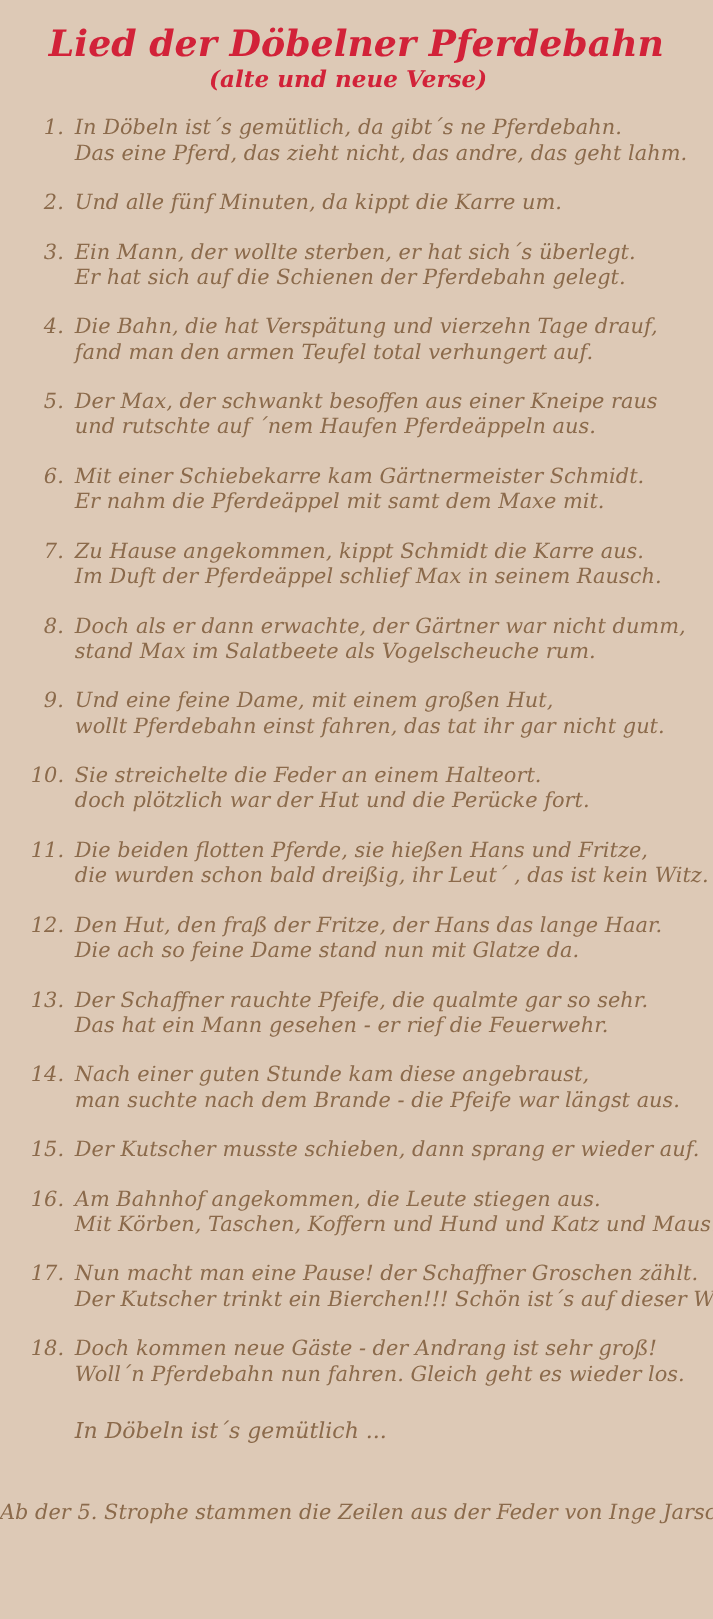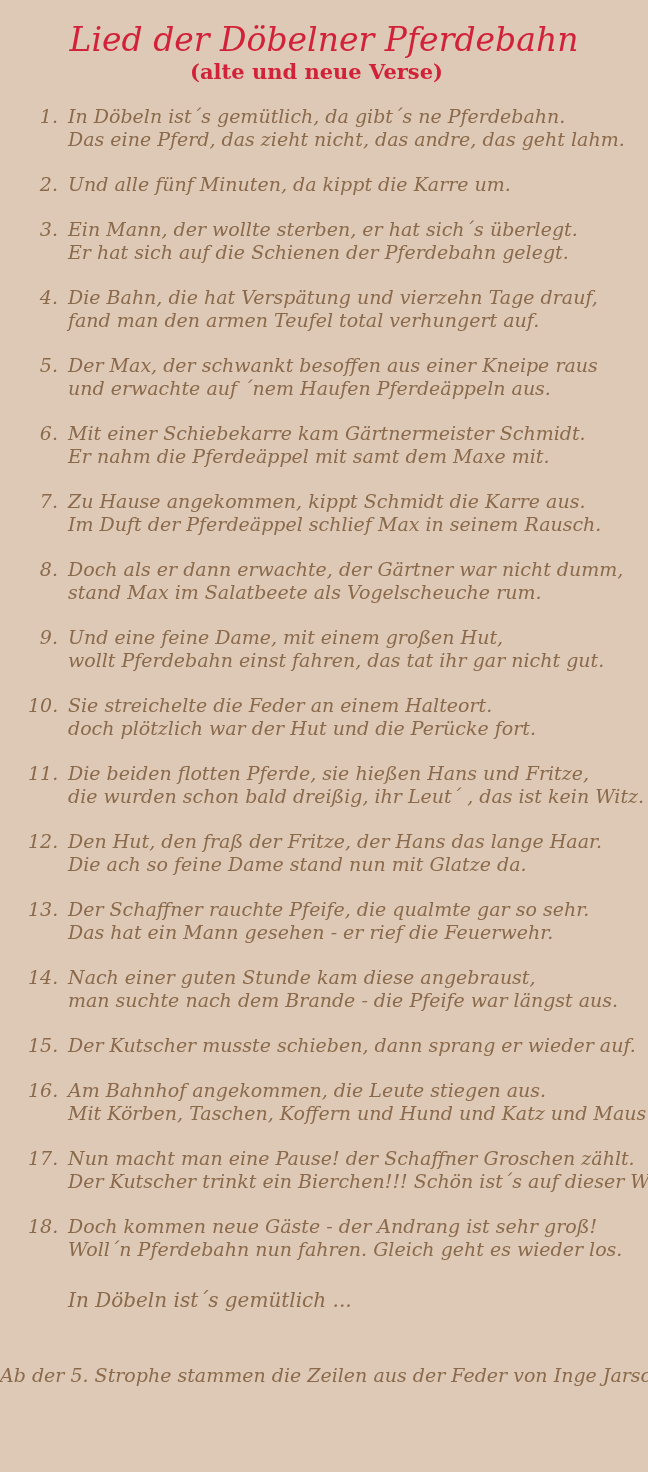--- a/index.html
+++ b/index.html
@@ -19,29 +19,30 @@
     width:648px;height:1472px;
     padding:22px 0 0 0;
     color:var(--ink);
   }
   .title{
     margin:0;
     text-align:center;
     color:var(--title-red);
     font-size:33px;
     font-style:italic;
-    font-weight:normal;
+    font-weight:bold;
     letter-spacing:0px;
     line-height:1.1;
   }
   .subtitle{
     margin:2px 15px 0 0;
     text-align:center;
     color:var(--title-red);
     font-size:21px;
+    font-style:italic;
     font-weight:bold;
     line-height:1.1;
   }
   .verses{
     margin:22px 0 0 0;
     padding:0 0 0 28px;
     list-style:none;
   }
   .verse{
     display:flex;
@@ -106,21 +107,21 @@
         <span class="num">4.</span>
         <span class="lines">
           <span class="line">Die Bahn, die hat Verspätung und vierzehn Tage drauf,</span>
           <span class="line">fand man den armen Teufel total verhungert auf.</span>
         </span>
       </div>
       <div class="verse">
         <span class="num">5.</span>
         <span class="lines">
           <span class="line">Der Max, der schwankt besoffen aus einer Kneipe raus</span>
-          <span class="line">und erwachte auf ´nem Haufen Pferdeäppeln aus.</span>
+          <span class="line">und rutschte auf ´nem Haufen Pferdeäppeln aus.</span>
         </span>
       </div>
       <div class="verse">
         <span class="num">6.</span>
         <span class="lines">
           <span class="line">Mit einer Schiebekarre kam Gärtnermeister Schmidt.</span>
           <span class="line">Er nahm die Pferdeäppel mit samt dem Maxe mit.</span>
         </span>
       </div>
       <div class="verse">

